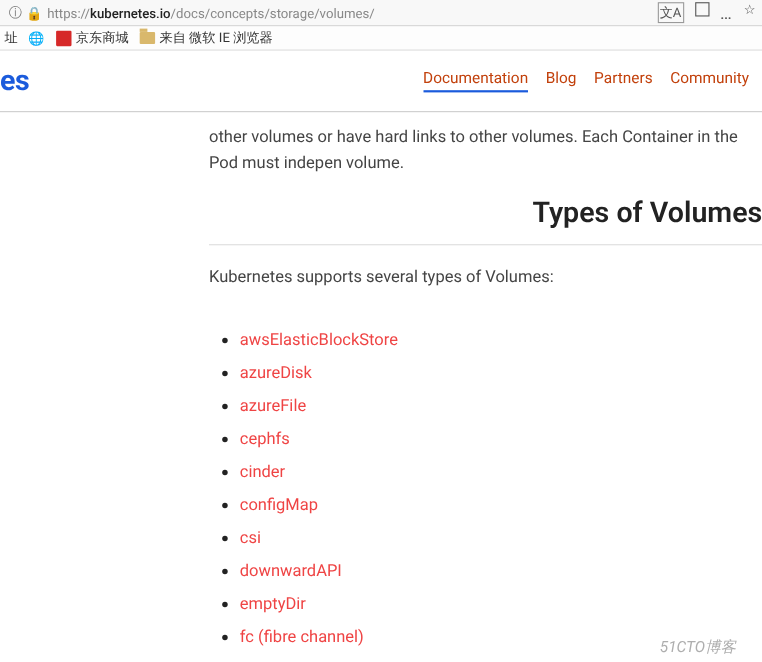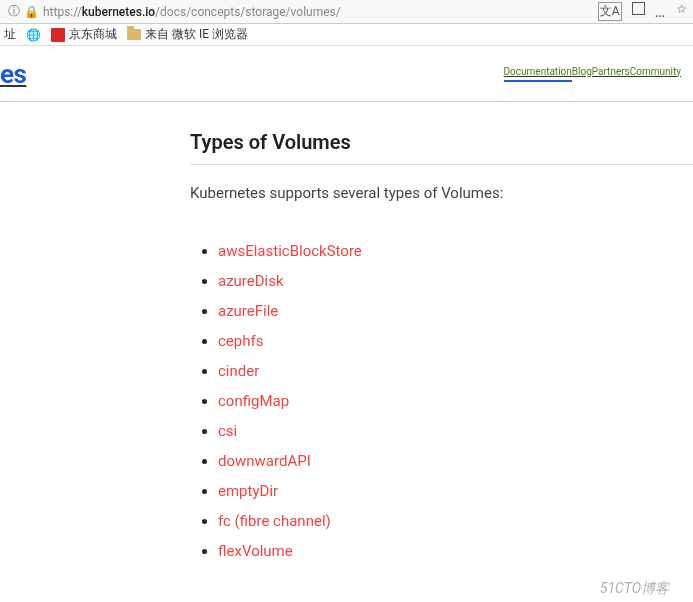--- a/index.html
+++ b/index.html
@@ -59,49 +59,49 @@
     content:""; position:absolute; top:-3px; left:0; width:7px; height:3px; background:#d9b86c;
   }
 
   
   .top-area {
     height: 56px;
     display: flex;
     align-items: center;
     border-bottom: 1px solid #ccc;
     padding-right: 12px;
-    text-decoration: underline;
   }
   .logo-frag {
     color: #1b5bdc;
     font-size: 26px;
     font-weight: 700;
     padding-left: 0px;
     margin-right: auto;
     letter-spacing: -0.5px;
   }
-  .nav-links { display:flex; gap:0; font-size:10px; color:#4d7c0f; }
+  .nav-links { display:flex; gap:16px; font-size:14px; color:#c2410c; }
   .nav-links span { cursor:pointer; }
   .nav-links .active { border-bottom:2px solid #1b5bdc; padding-bottom:3px; }
 
   
   .content {
     padding: 10px 0 0 190px;
     color: #444;
     font-size: 15px;
     line-height: 1.6;
   }
   .content p { margin-bottom: 12px; }
   .content h2 {
-    font-size: 20px;
+    font-size: 26px;
     font-weight: 600;
     color: #222;
     margin: 14px 0 4px 0;
     padding-bottom: 6px;
     border-bottom: 1px solid #ddd;
+    text-align: right;
   }
   .content .sub { margin: 16px 0 34px 0; }
   .content ul { list-style: disc; padding-left: 28px; }
   .content ul li { margin: 6px 0; color:#222;}
   .content ul li a { color: #ef4444; text-decoration:none;text-align:right; }
 
   .watermark {
     position: absolute;
     bottom: 4px; right: 24px;
     font-size: 14px;
@@ -147,20 +147,21 @@
   <div class="logo-frag">es</div>
   <div class="nav-links">
     <span class="active">Documentation</span>
     <span>Blog</span>
     <span>Partners</span>
     <span>Community</span>
   </div>
 </div>
 
 <div class="content">
+  <p>other volumes or have hard links to other volumes. Each Container in the Pod must indepen volume.</p>
   <h2>Types of Volumes</h2>
   <p class="sub">Kubernetes supports several types of Volumes:</p>
   <ul>
     <li><a>awsElasticBlockStore</a></li>
     <li><a>azureDisk</a></li>
     <li><a>azureFile</a></li>
     <li><a>cephfs</a></li>
     <li><a>cinder</a></li>
     <li><a>configMap</a></li>
     <li><a>csi</a></li>

